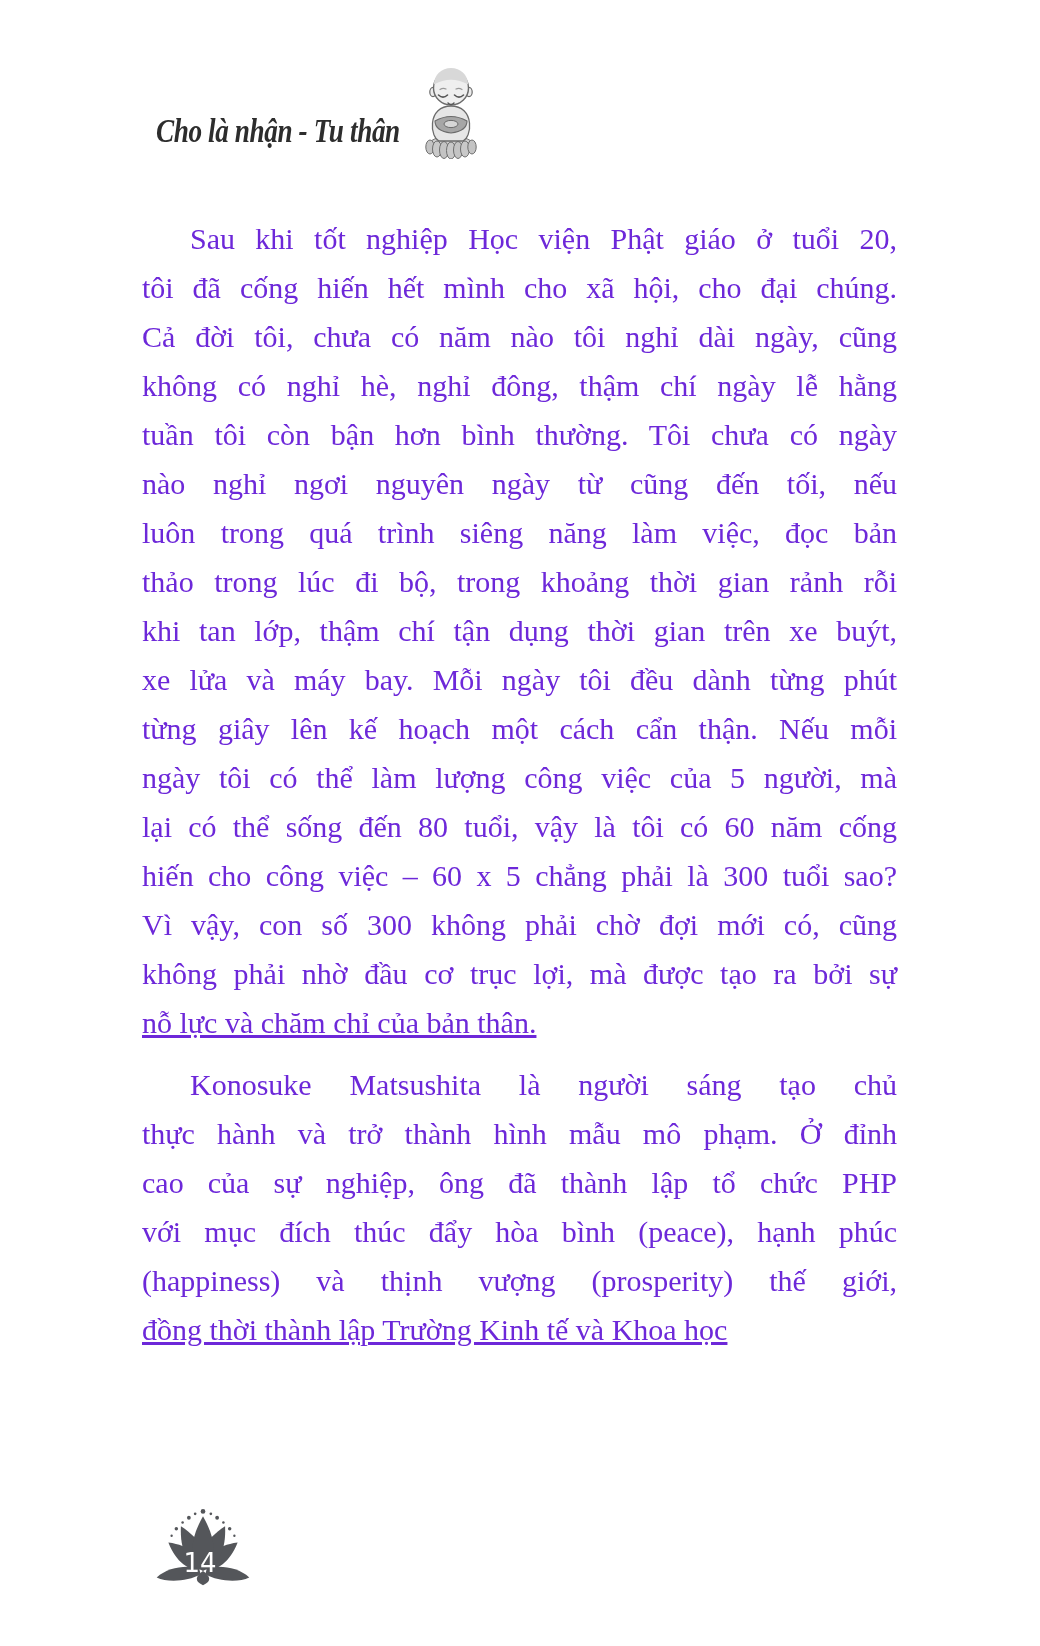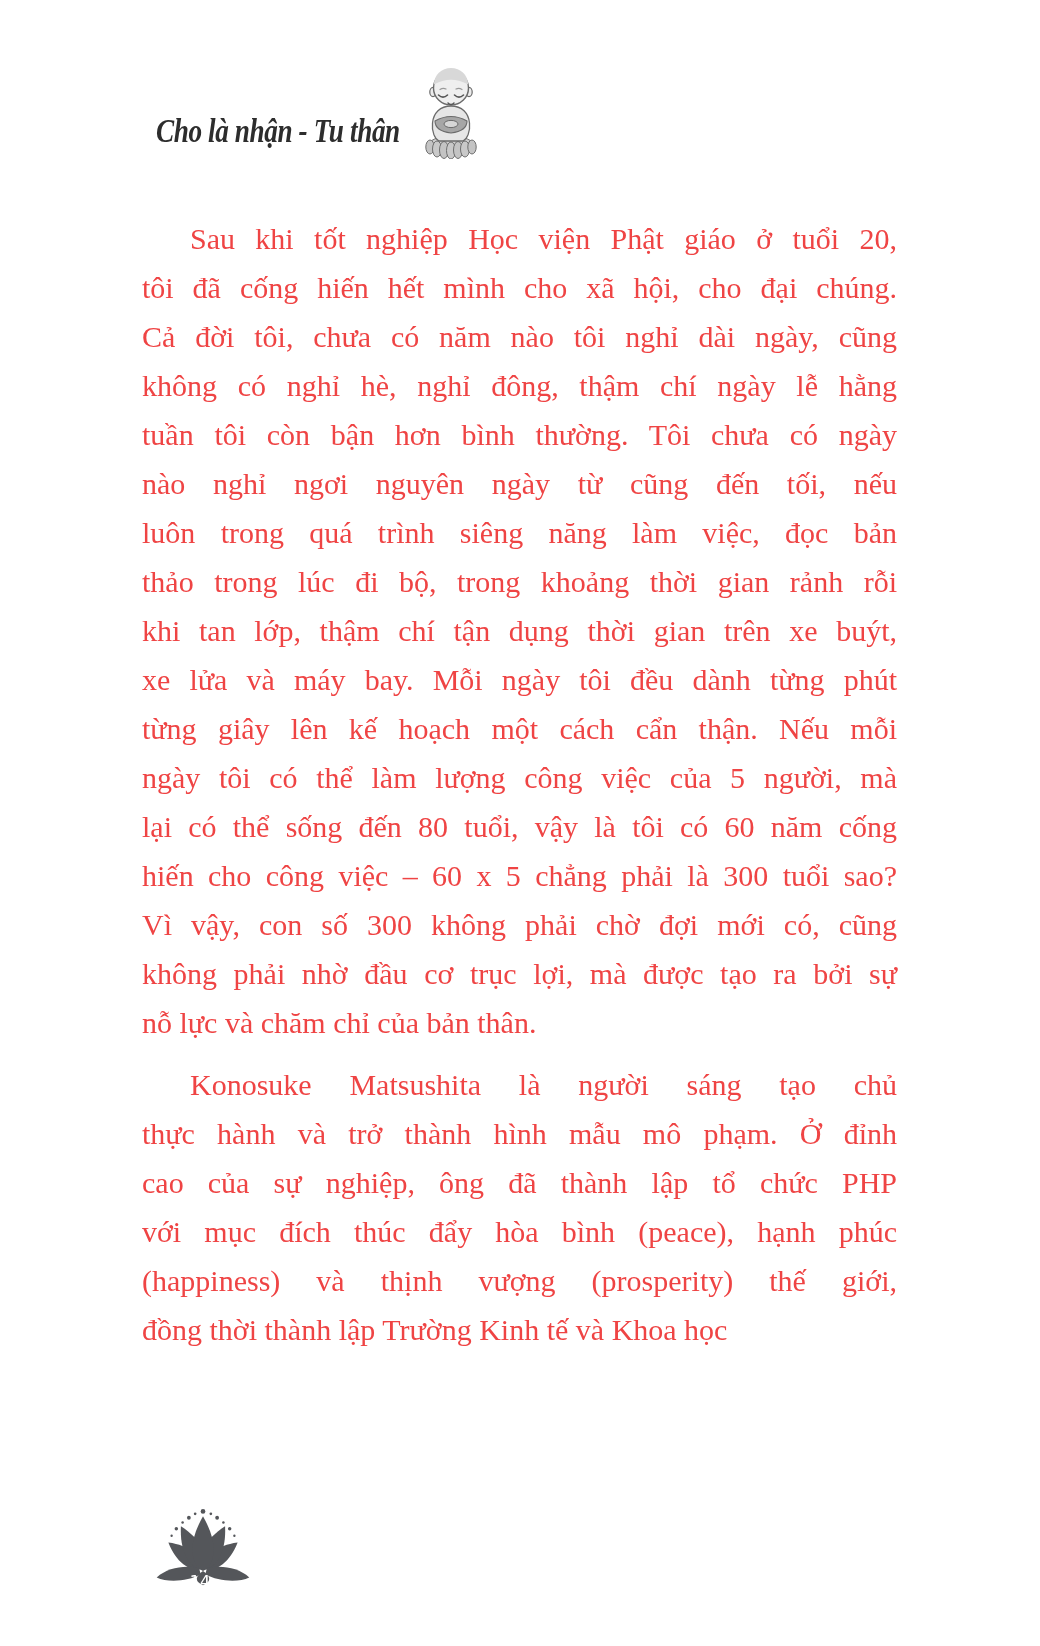--- a/index.html
+++ b/index.html
@@ -18,36 +18,36 @@
     letter-spacing:-0.5px;
     color:#2d2d2d;
     transform:scaleX(0.8); transform-origin:left center;
     white-space:nowrap;
   }
   .monk { position:absolute; left:421px; top:62px; }
 
   
   .body-text {
     position:absolute; left:142px; top:214px; width:755px;
-    font-size:30px; line-height:49px; color:#ef4444;
+    font-size:30px; line-height:49px; color:#6d28d9;
   }
   .paragraph { width:100%; }
   .paragraph + .paragraph { margin-top:13px; }
   .line { text-align:justify; text-align-last:justify; }
   .line.first { text-indent:48px; }
-  .line.last { text-align-last:left; }
+  .line.last { text-align-last:left;text-decoration:underline; }
 
   
   .lotus-wrap { position:absolute; left:152px; top:1500px; width:102px; height:92px; }
   .lotus-svg { position:absolute; left:0; top:0; }
   .page-num {
     position:absolute; left:0; top:48px; width:96px;
     text-align:center;
     font-family:"DejaVu Sans","Liberation Sans",sans-serif;
-    font-size:16px; color:#ffffff;margin-top:24px;
+    font-size:26px; color:#ffffff;
   }
 </style>
 </head>
 <body>
 
 <div class="page">
 
   <div>
     <div class="header-title">Cho là nhận - Tu thân</div>
 

